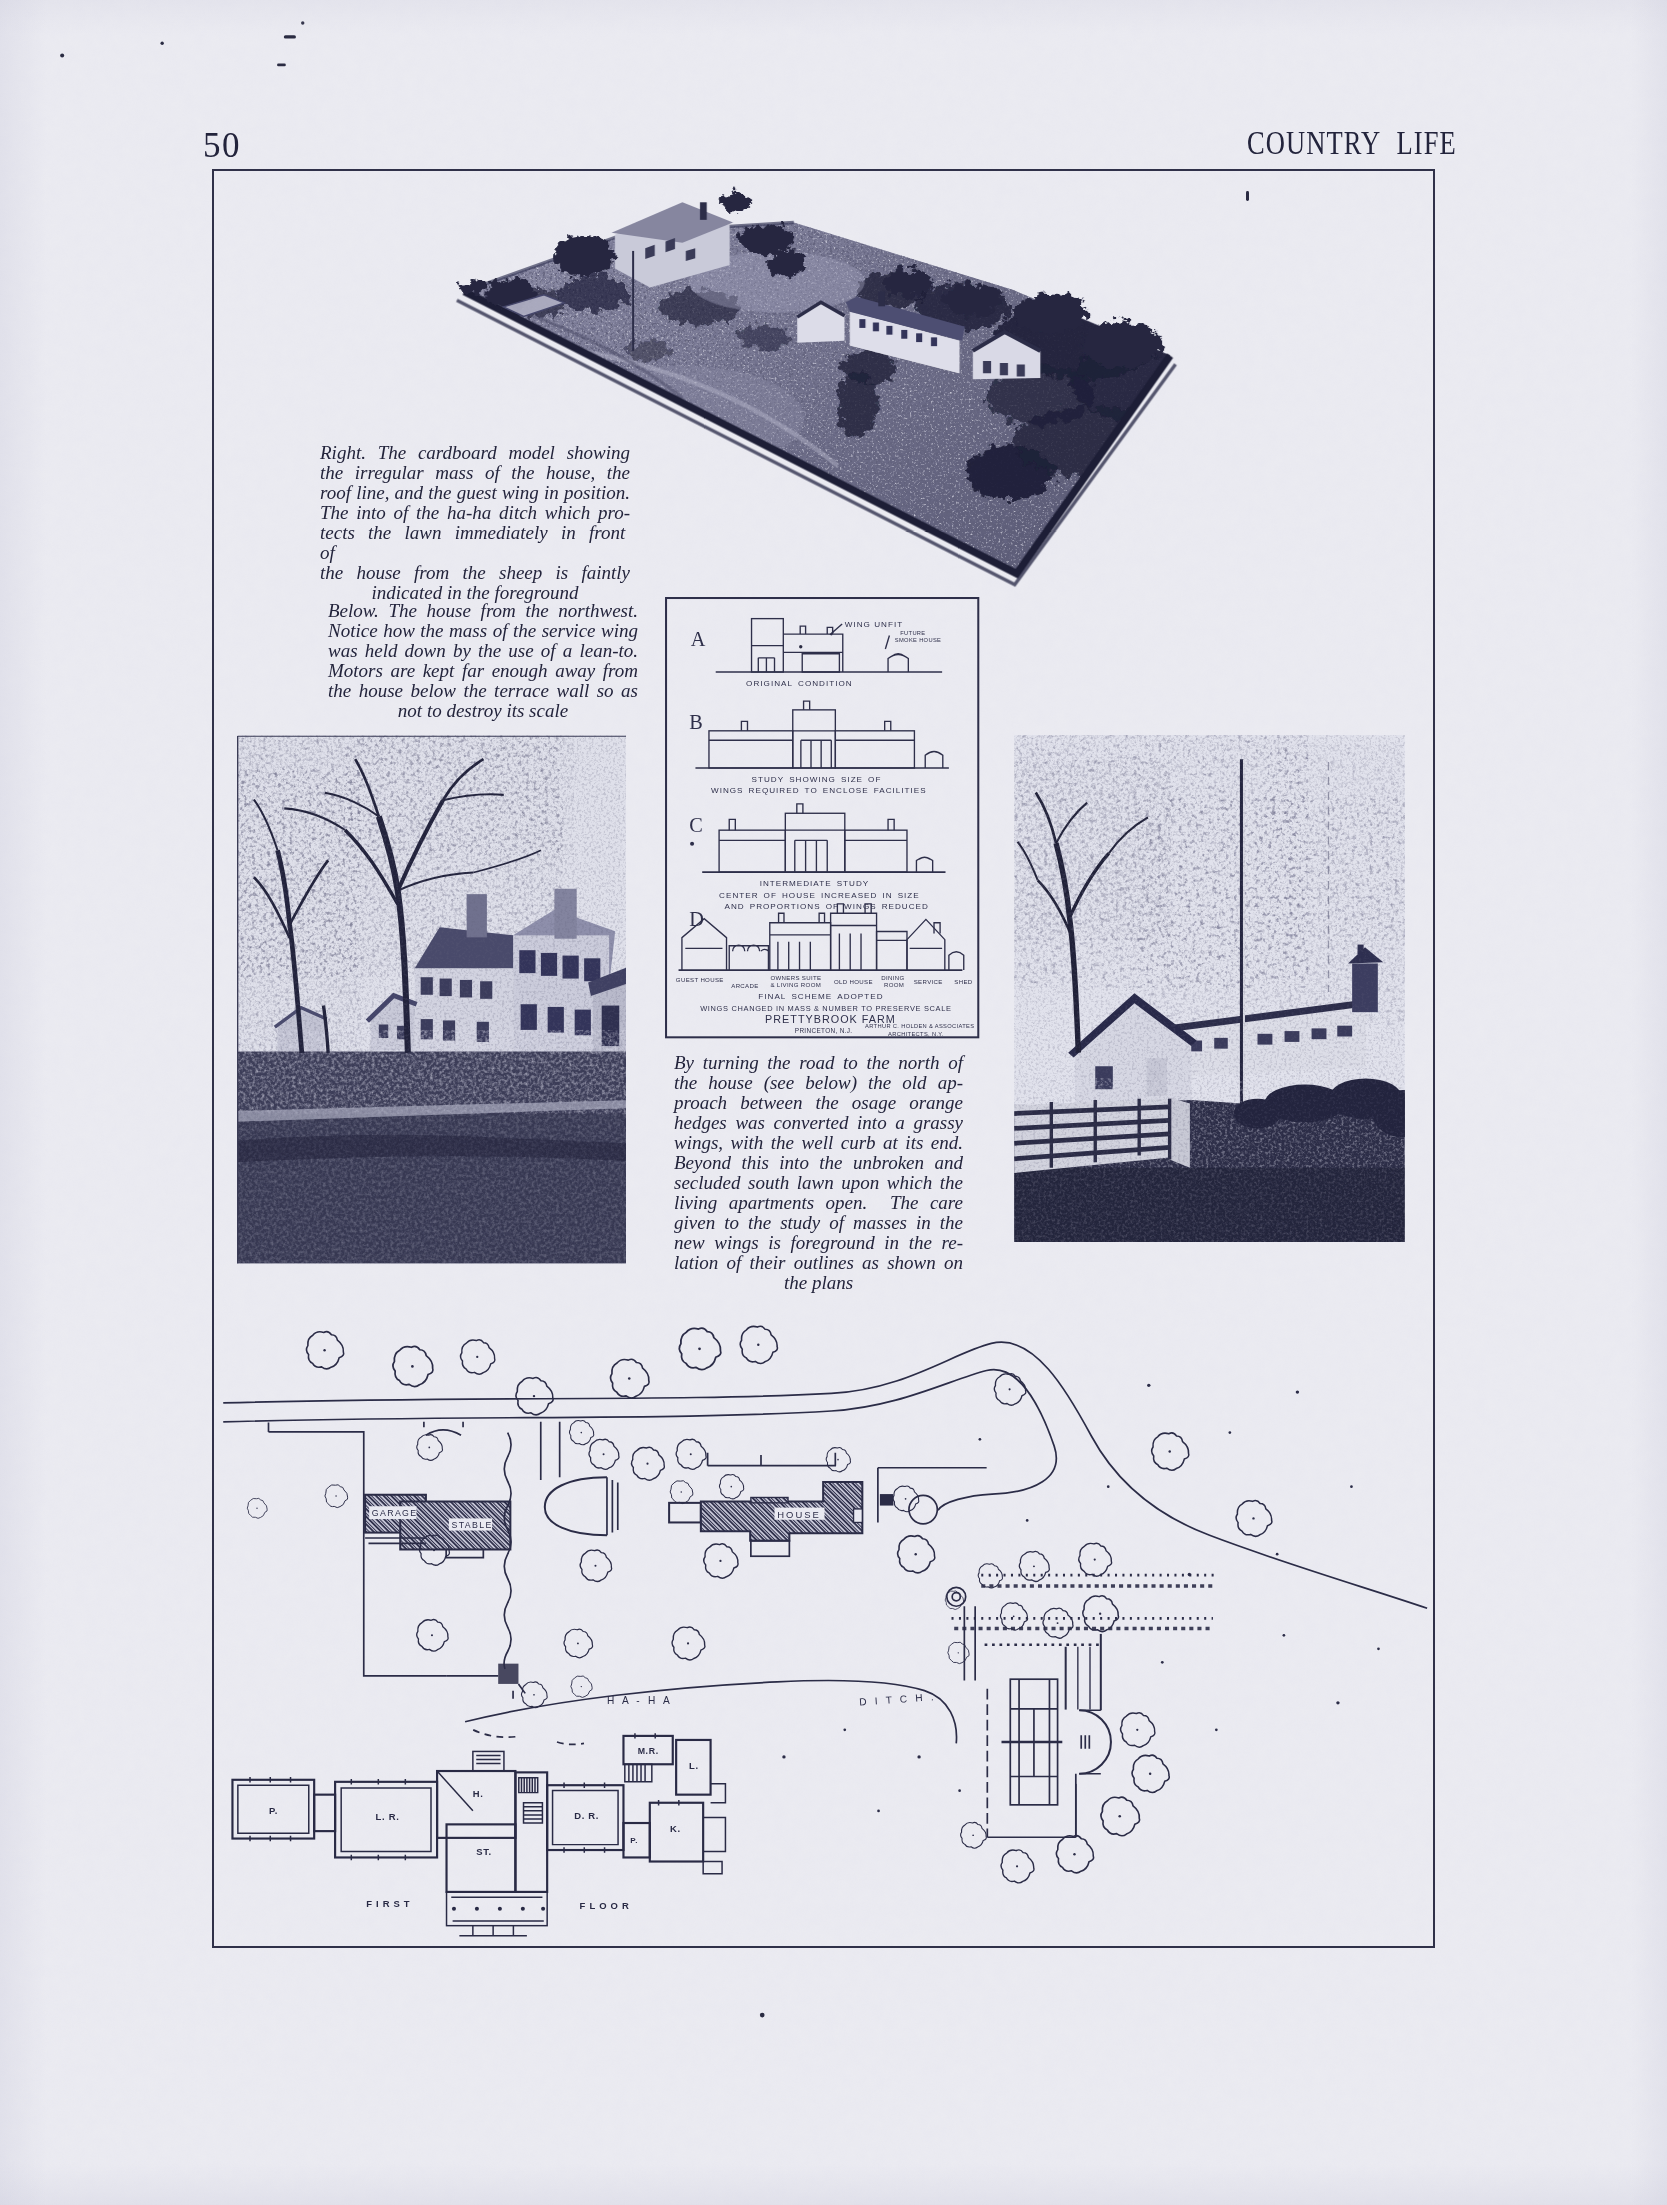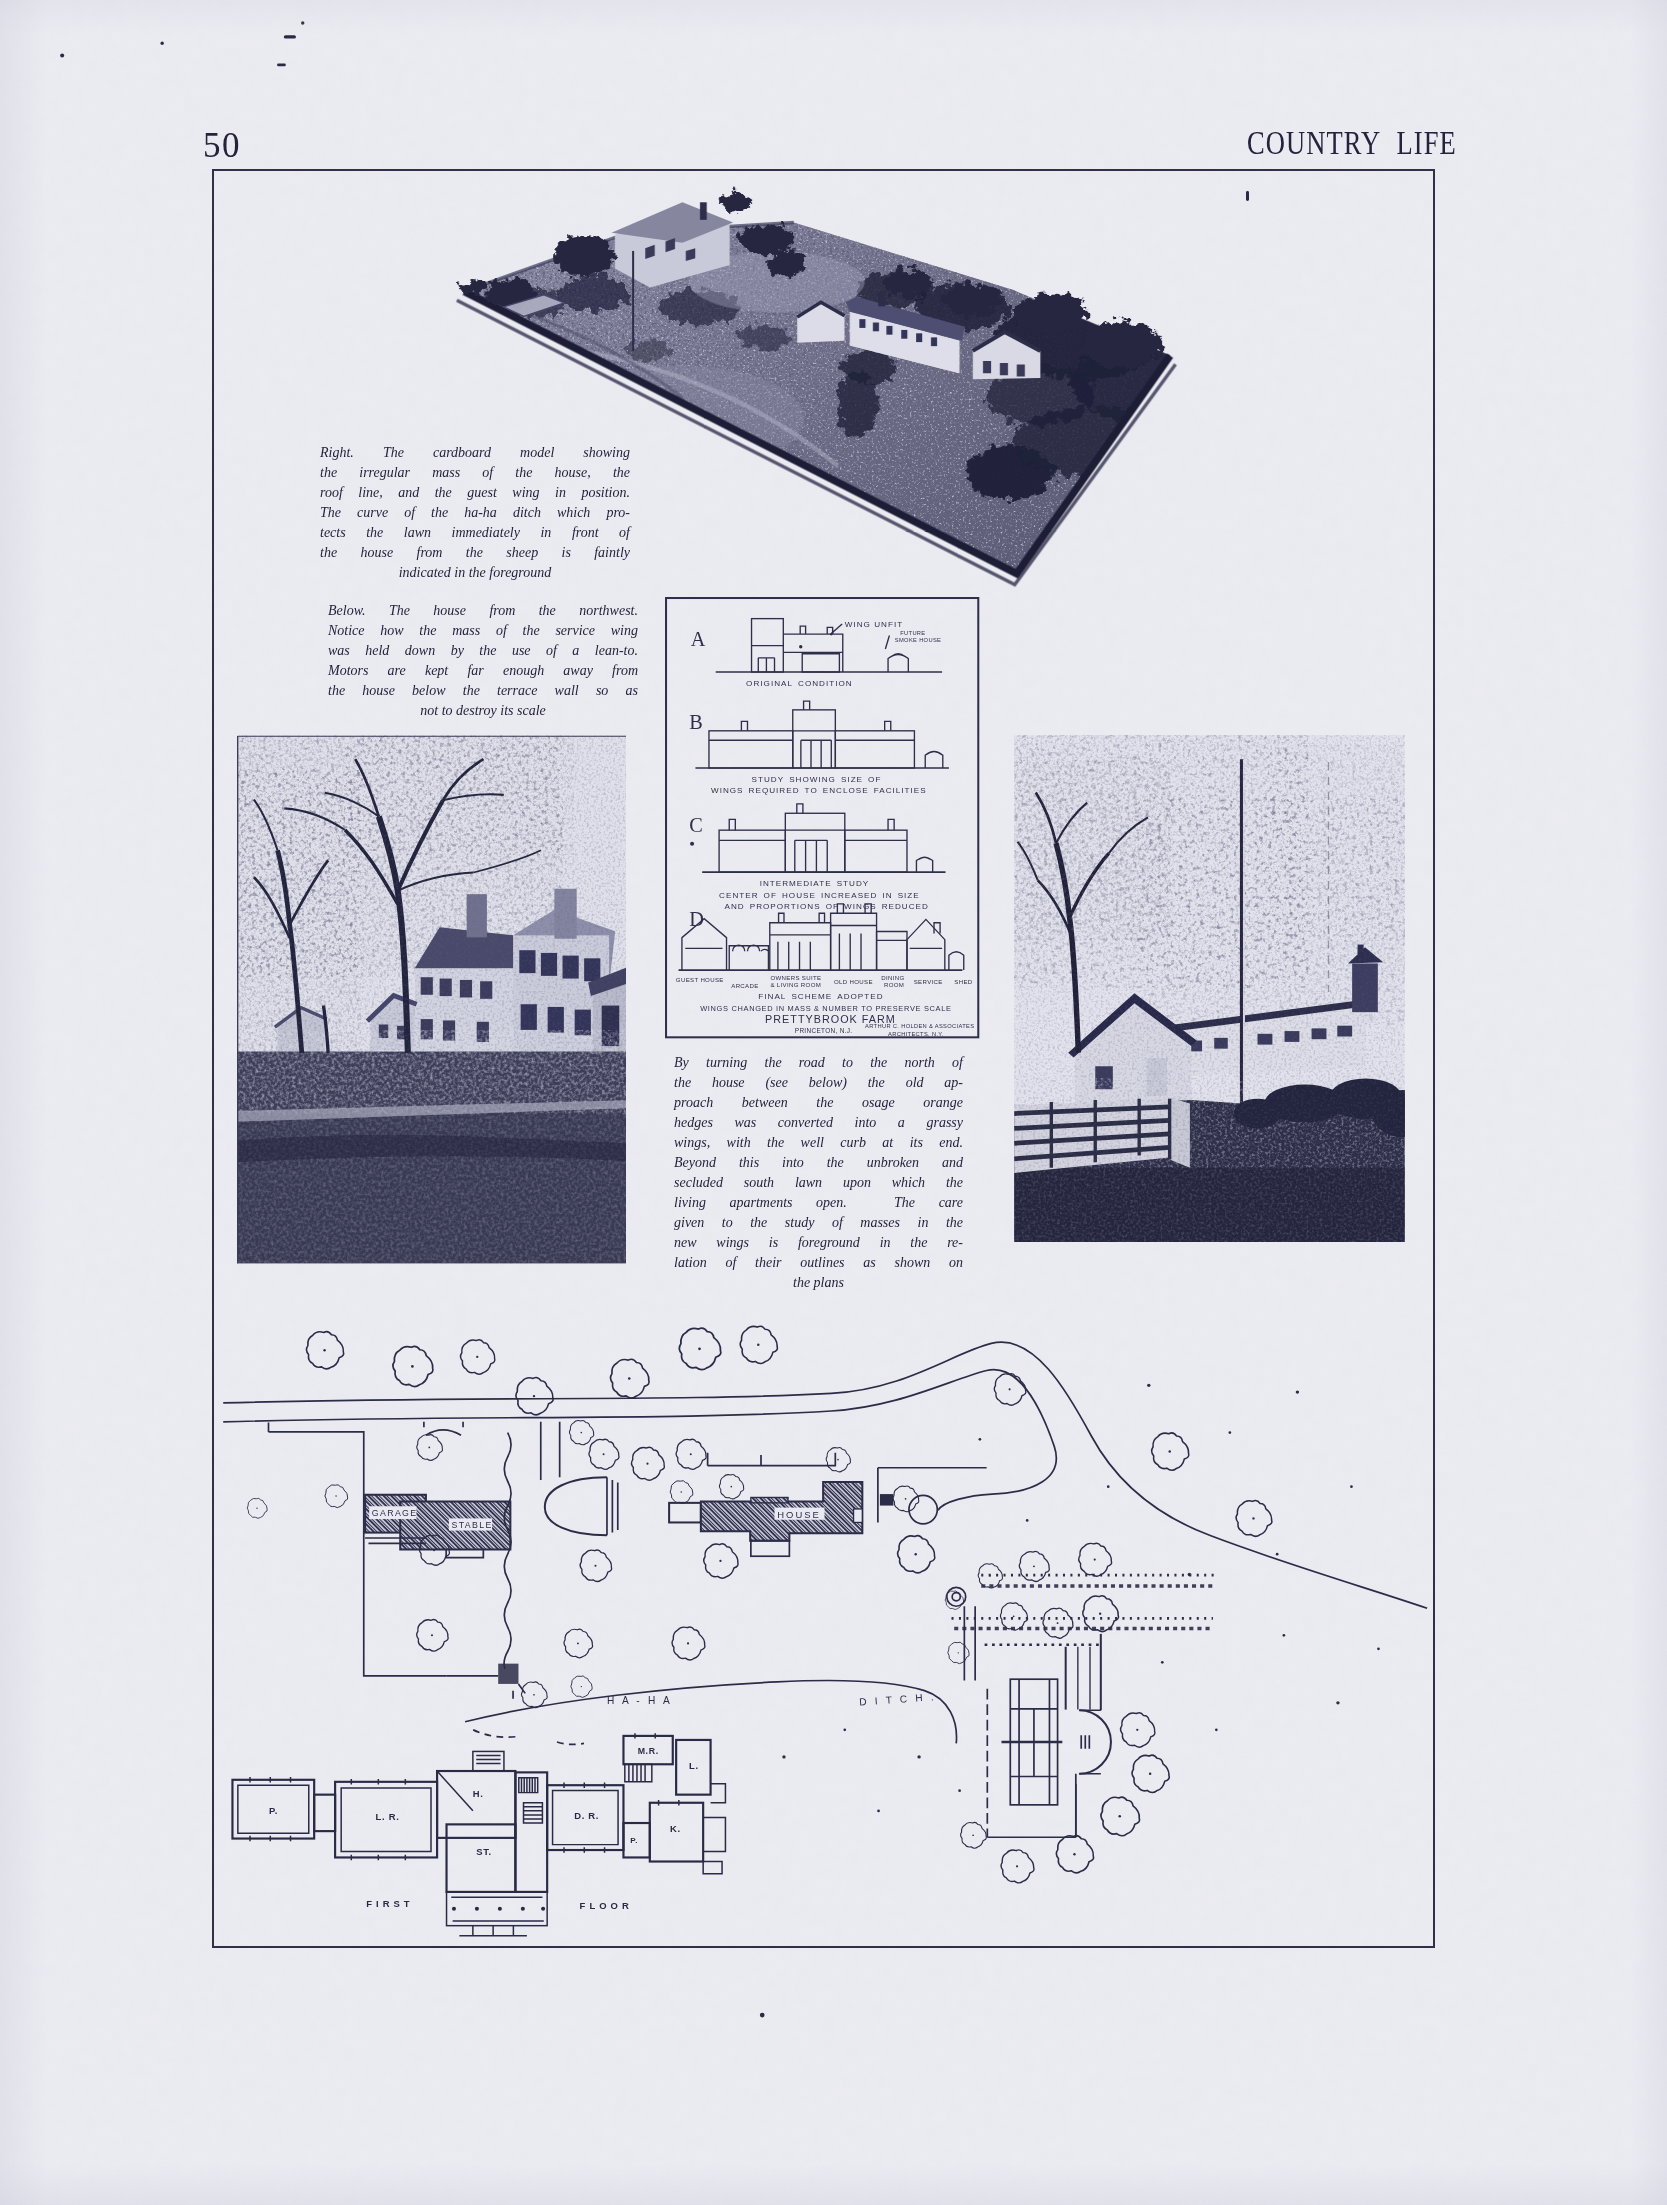--- a/index.html
+++ b/index.html
@@ -1,17 +1,17 @@
 <!DOCTYPE html>
 <html style="font-size:10.8px"><head><meta charset="utf-8">
 <style>
 html,body{margin:0;padding:0;}
 #page{position:relative;width:1667px;height:2205px;background:#ebebf1;overflow:hidden;
  font-family:"Liberation Serif",serif;color:#23243c;}
-.cap{position:absolute;font-style:italic;font-size:14px;line-height:20px;color:#23243c;}
+.cap{position:absolute;font-style:italic;font-size:19px;line-height:20px;color:#23243c;}
 .cap div{text-align:justify;text-align-last:justify;}
 .cap div.ctr{text-align-last:center;}
 .abs{position:absolute;}
 </style></head>
 <body>
 <div id="page">
 
 <svg class="abs" style="left:0;top:0" width="1667" height="2205" viewBox="0 0 2467 3263">
  <filter id="paper">
         <feTurbulence type="fractalNoise" baseFrequency="0.055" numOctaves="3" seed="11"></feTurbulence>
@@ -49,21 +49,21 @@
 <div class="abs" style="left:1247px;top:124px;font-size:34px;letter-spacing:1.4px;word-spacing:10.8px;transform:scaleX(0.78);transform-origin:0 0;">COUNTRY LIFE</div>
 
 <div class="abs" style="left:212px;top:169px;width:1219px;height:1775px;border:2px solid #303149;"></div>
 
 <div class="abs" style="left:1246px;top:191px;width:3.4px;height:9.5px;background:#2a2b42;border-radius:1.4px;"></div>
 
 <div class="cap" style="left:320px;top:443px;width:310px;">
 <div>Right.&nbsp; The&nbsp; cardboard&nbsp; model&nbsp; showing</div>
 <div>the&nbsp; irregular&nbsp; mass&nbsp; of&nbsp; the&nbsp; house,&nbsp; the</div>
 <div>roof line, and the guest wing in position.</div>
-<div>The curve of the ha-ha ditch which pro-</div>
+<div>The into of the ha-ha ditch which pro-</div>
 <div>tects&nbsp; the&nbsp; lawn&nbsp; immediately&nbsp; in&nbsp; front&nbsp; of</div>
 <div>the&nbsp; house&nbsp; from&nbsp; the&nbsp; sheep&nbsp; is&nbsp; faintly</div>
 <div class="ctr">indicated in the foreground</div>
 </div>
 
 <div class="cap" style="left:328px;top:601px;width:310px;">
 <div>Below.&nbsp; The&nbsp; house&nbsp; from&nbsp; the&nbsp; northwest.</div>
 <div>Notice how the mass of the service wing</div>
 <div>was held down by the use of a lean-to.</div>
 <div>Motors are kept far enough away from</div>

